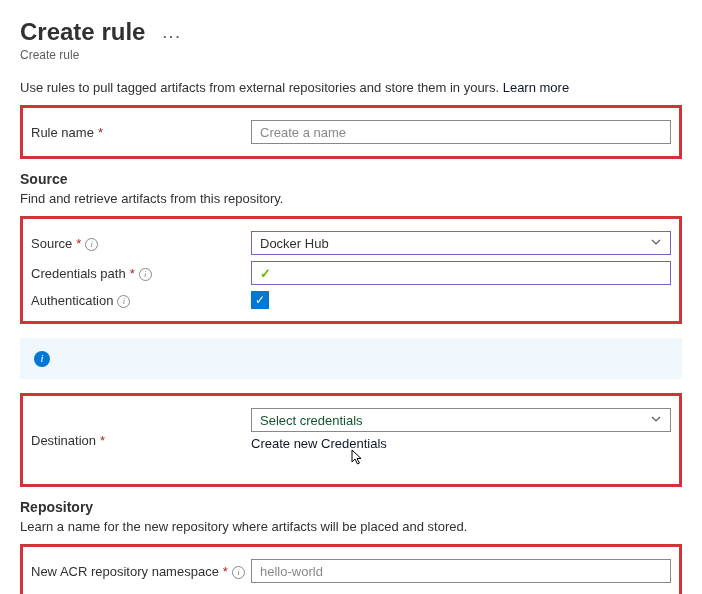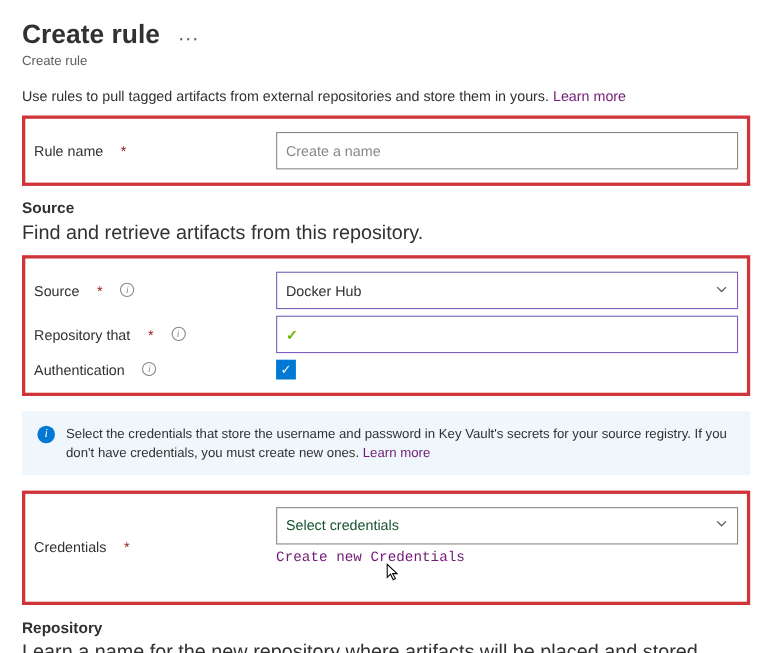--- a/index.html
+++ b/index.html
@@ -28,57 +28,57 @@
   }
   .subtitle {
     font-size: 12px;
     color: #605e5c;
     margin-bottom: 18px;
   }
   .intro {
     font-size: 13px;
     margin-bottom: 10px;
   }
-  a.link { color: #701a75; text-decoration: none; }
+  a.link { color: #0f172a; text-decoration: none; }
 
   .highlight {
     border: 3px solid #d13438;
     padding: 6px 8px;
     margin-bottom: 10px;
   }
 
   .section-title {
     font-weight: 600;
     font-size: 14px;
     margin: 12px 0 4px 0;
   }
   .section-desc {
-    font-size: 18px;
+    font-size: 13px;
     margin-bottom: 10px;
   }
 
   .row {
     display: flex;
     align-items: center;
     margin: 6px 0;
   }
   .label-col {
     width: 220px;
     flex-shrink: 0;
     font-size: 13px;
     display: flex;
-    align-items: flex-start;
-    gap: 16px;
+    align-items: flex-end;
+    gap: 4px;
   }
   .req { color: #a4262c; }
   .field-col { flex: 1; }
 
   input.text, .select {
     width: 100%;
-    height: 34px;
+    height: 24px;
     border: 1px solid #8a8886;
     padding: 0 8px;
     font-size: 13px;
     font-family: inherit;
     background: #fff;
     color: #323130;
   }
   input.text::placeholder { color: #888; }
   .select {
     display: flex;
@@ -135,21 +135,20 @@
     font-size: 11px;
     font-style: italic;
     font-family: Georgia, serif;
     flex-shrink: 0;
     margin-top: 1px;
   }
 
   .sublink {
     font-size: 13px;
     margin-top: 4px;
-    font-family: Liberation Mono, monospace;
   }
 
   .cursor {
     position: relative;
     left: 100px;
     top: -2px;
     width: 14px; height: 18px;
     pointer-events: none;
   }
 </style>
@@ -195,21 +194,21 @@
         <span class="chev">
           <svg width="12" height="12" viewBox="0 0 12 12">
               <path d="M2 4 L6 8 L10 4" fill="none" stroke="#605e5c" stroke-width="1.2"></path>
             </svg>
         </span>
       </div>
     </div>
   </div>
   <div class="row">
     <div class="label-col">
-      <span>Repository that</span>
+      <span>Credentials path</span>
       <span class="req">*</span>
       <span class="info-icon">i</span>
     </div>
     <div class="field-col">
       <div class="select purple">
         <span class="checkmark-green">✓</span>
       </div>
     </div>
   </div>
   <div class="row">
@@ -218,30 +217,26 @@
       <span class="info-icon">i</span>
     </div>
     <div class="field-col">
       <span class="checkbox">✓</span>
     </div>
   </div>
 </div>
 
 <div class="notice">
   <span class="notice-icon">i</span>
-  <div>
-    <span>Select the credentials that store the username and password in Key Vault's secrets for your source registry. If you don't have credentials, you must create new ones. </span>
-    <a href="#" class="link">Learn more</a>
-  </div>
 </div>
 
 <div class="highlight">
   <div class="row">
     <div class="label-col">
-      <span>Credentials</span>
+      <span>Destination</span>
       <span class="req">*</span>
     </div>
     <div class="field-col">
       <div class="select">
         <span style="color:#14532d">Select credentials</span>
         <span class="chev">
           <svg width="12" height="12" viewBox="0 0 12 12">
               <path d="M2 4 L6 8 L10 4" fill="none" stroke="#605e5c" stroke-width="1.2"></path>
             </svg>
         </span>

